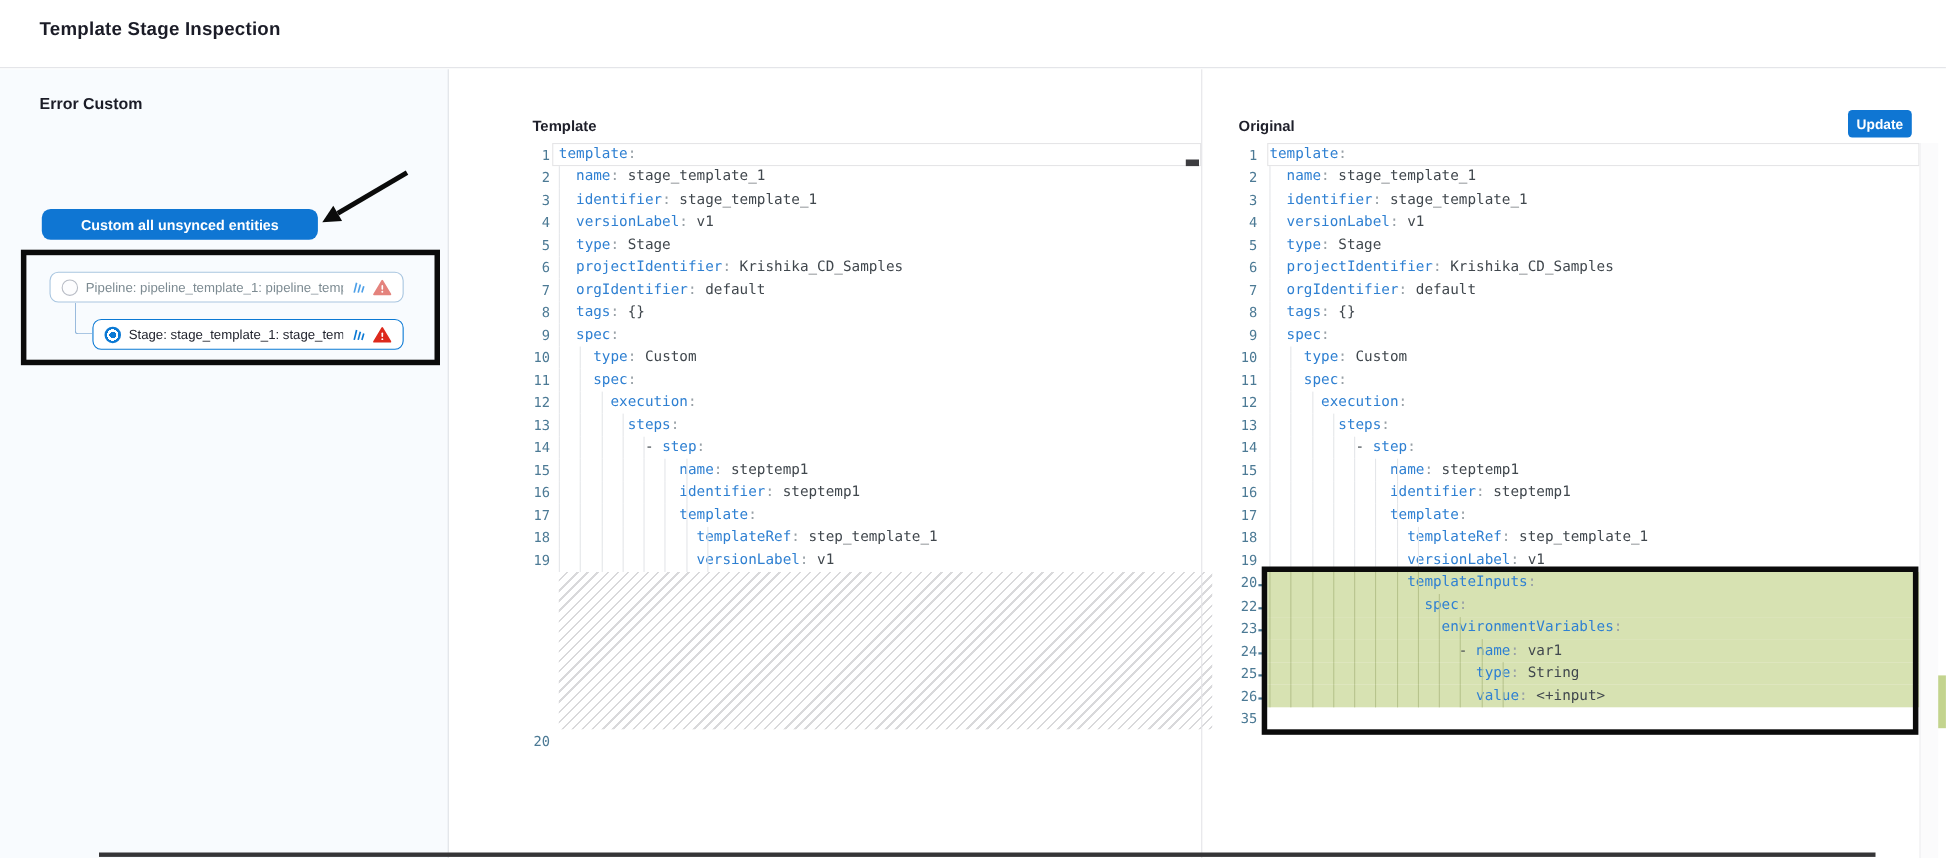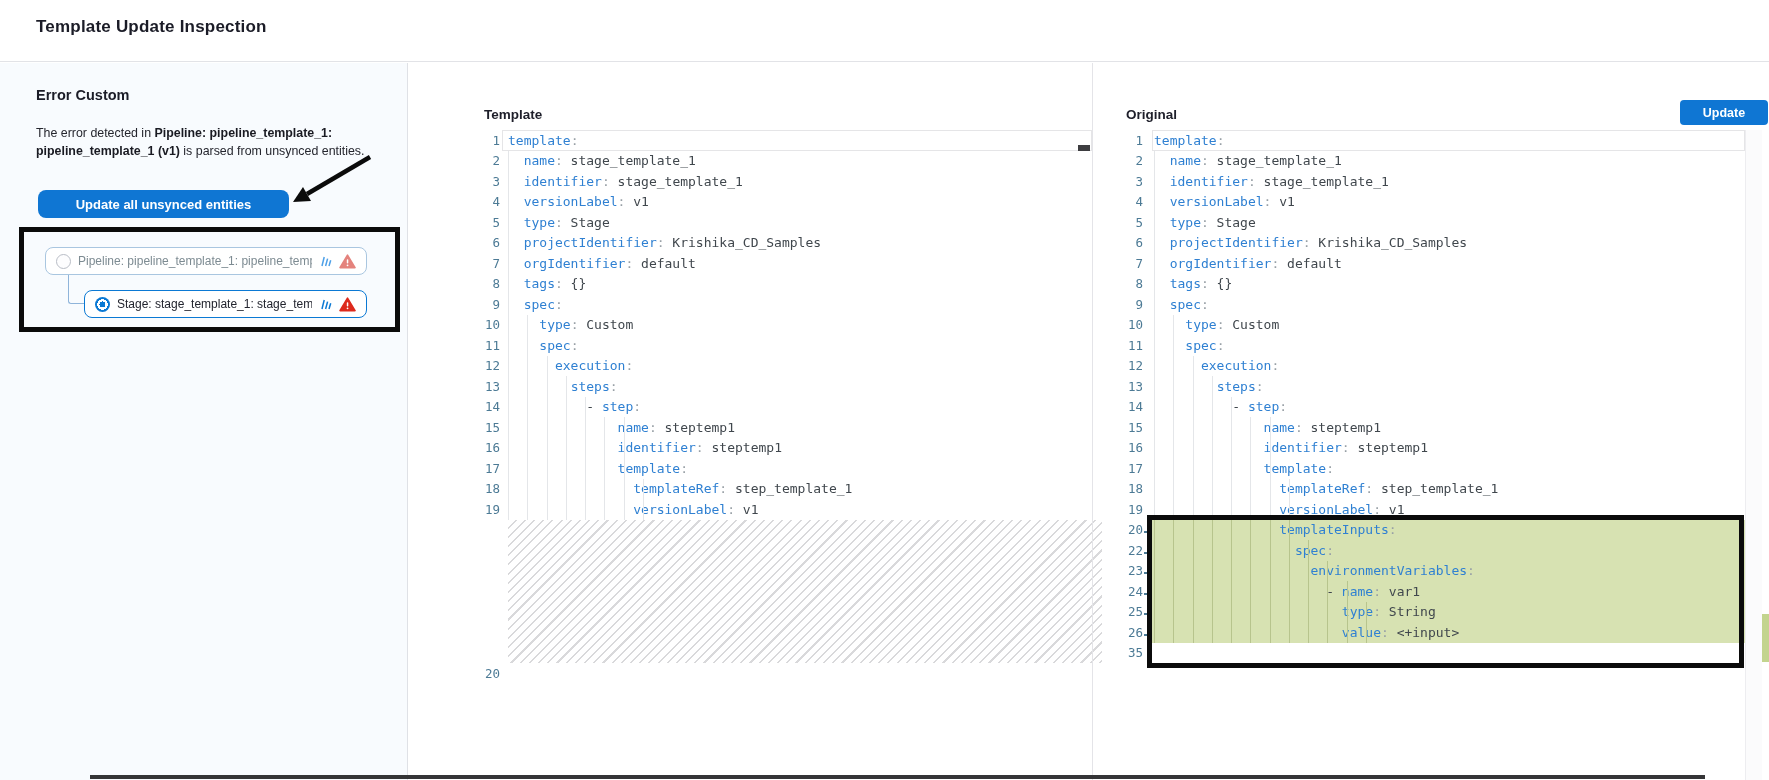--- a/index.html
+++ b/index.html
@@ -40,21 +40,21 @@
   .radio.on  { background:radial-gradient(circle, #0b79d4 0 3px, #ffffff 3px 5.2px, #0b79d4 5.2px); }
   .lib-icon { flex:none; width:13px; height:13px; }
   .warn-icon { flex:none; width:17px; height:15px; margin-left:auto; }
 
   
   .pane-divider { position:absolute; left:1092px; top:63px; width:1px; height:717px; background:#e4e4e8; z-index:4; }
   .panel-title { position:absolute; top:107px; font-size:13.5px; font-weight:bold; color:#1e1f2a; }
   .panel-title.original { left:484px; }
   .panel-title.refreshed { left:1126px; }
   .update-btn {
-    position:absolute; left:1680px; top:100px; width:88px; height:25px;
+    position:absolute; left:1680px; top:100px; width:58px; height:25px;
     background:#0f76d3; color:#fff; border:none; border-radius:4px;
     font-family:"Liberation Sans",sans-serif; font-size:12.5px; font-weight:bold; cursor:pointer; z-index:6;
   }
 
   
   .ed { position:absolute; top:130px; font-family:"DejaVu Sans Mono", "Liberation Mono", monospace; z-index:2; }
   .ed-orig { left:470px; width:632px; }
   .ed-refr { left:1105px; width:640px; }
   .ed-row { display:flex; height:20.5px; align-items:center; }
   .gut { position:relative; flex:none; text-align:right; color:#4c7a95; font-size:12.5px; }
@@ -85,28 +85,27 @@
   .added-annotation-box { position:absolute; left:1147px; top:515px; width:597px; height:153px; border:5px solid #0b0b0b; z-index:5; pointer-events:none; }
 
   .bottom-scroll-thumb { position:absolute; left:90px; top:775px; width:1615px; height:4px; background:#353537; z-index:6; }
 </style>
 </head>
 <body>
 
 <div id="app">
 
   <div class="page-header">
-    <div class="page-title">Template Update Inspection</div>
+    <div class="page-title">Template Stage Inspection</div>
   </div>
 
   <div class="sidebar">
     <div class="sb-heading">Error Custom</div>
-    <div class="sb-desc"><span>The error detected in </span><b>Pipeline: pipeline_template_1: pipeline_template_1 (v1)</b><span> is parsed from unsynced entities.</span></div>
-
-    <button class="update-all-btn">Update all unsynced entities</button>
+
+    <button class="update-all-btn">Custom all unsynced entities</button>
 
     <svg class="arrow-svg" viewBox="0 0 408 260">
       <line x1="370" y1="94" x2="307" y2="131" stroke="#0b0b0b" stroke-width="4.5"></line>
       <polygon points="293,139 303,124 311,138" fill="#0b0b0b"></polygon>
     </svg>
 
     <div class="tree-annotation-box"></div>
     <div class="tree-connector"></div>
 
     <div class="tree-row pipeline">

